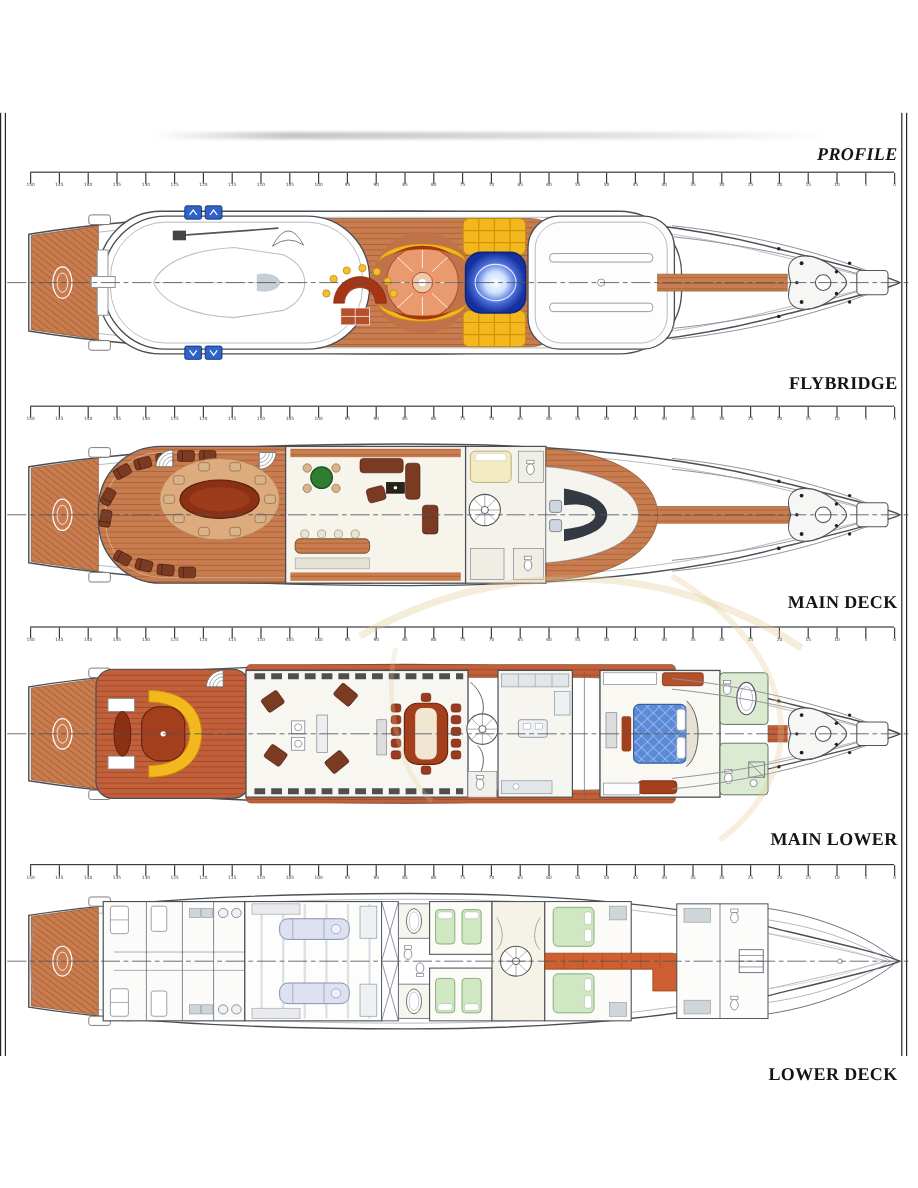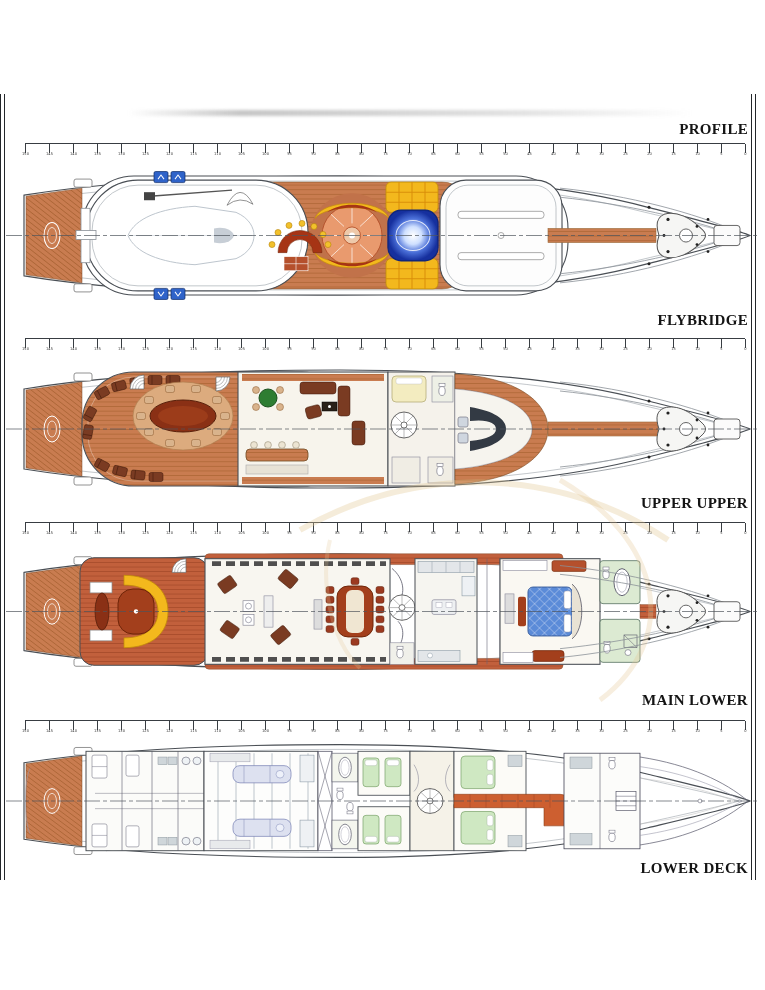--- a/index.html
+++ b/index.html
@@ -7,25 +7,25 @@
           font-family:"Liberation Serif",serif;}
   .pageborder{position:absolute;top:94px;height:786px;width:3px;
               border-left:1.5px solid #23262a;border-right:1.2px solid #23262a;}
   #borderL{left:0;}
   #borderR{left:751px;}
   .smudge{position:absolute;left:128px;top:110px;width:565px;height:6px;
           background:linear-gradient(90deg,rgba(160,160,160,0),rgba(150,150,150,.55) 20%,rgba(160,160,160,.3) 70%,rgba(160,160,160,0));
           filter:blur(1.5px);}
   .decklabel{position:absolute;right:17px;font:700 15px "Liberation Serif",serif;
              color:var(--ink,#141414);letter-spacing:.3px;white-space:nowrap;}
-  #lbl-profile{top:121px;}
+  #lbl-profile{top:121px;font-style:italic;}
   #lbl-flybridge{top:312px;}
   #lbl-upper-deck{top:495px;}
   #lbl-main-deck{top:692px;}
-  #lbl-lower-deck{top:860px;}
+  #lbl-lower-deck{top:888px;}
   .ruler{position:absolute;left:25px;width:720px;height:15px;border-top:1.4px solid #383d42;}
   #ruler1{top:143px;} #ruler2{top:338px;} #ruler3{top:522px;} #ruler4{top:720px;}
   .tick{position:absolute;top:0;width:1px;height:9px;background:#383d42;}
   .tick i{position:absolute;top:8px;left:-8px;width:17px;text-align:center;font-style:normal;
           font:400 8px "DejaVu Sans",sans-serif;color:#3c3c3c;transform:scale(.45);transform-origin:50% 0;}
   .deck{position:absolute;left:0;}
   #deck1{top:167px;} #deck2{top:361px;} #deck3{top:545px;} #deck4{top:736px;}
   .o{fill:#ffffff;stroke:var(--line,#4a4f55);stroke-width:1.2;}
   .i{fill:none;stroke:var(--line-light,#9aa1a8);stroke-width:.6;}
   .cl{stroke:#4e545c;stroke-width:.7;stroke-dasharray:16 3 4 3;}
@@ -150,21 +150,21 @@
         </g>
     </defs>
   </svg>
 
   <div class="pageborder" id="borderL"></div>
   <div class="pageborder" id="borderR"></div>
   <div class="smudge"></div>
 
   <div class="decklabel" id="lbl-profile">PROFILE</div>
   <div class="decklabel" id="lbl-flybridge">FLYBRIDGE</div>
-  <div class="decklabel" id="lbl-upper-deck">UPPER UPPER</div>
+  <div class="decklabel" id="lbl-upper-deck">MAIN DECK</div>
   <div class="decklabel" id="lbl-main-deck">MAIN LOWER</div>
   <div class="decklabel" id="lbl-lower-deck">LOWER DECK</div>
 
   <div class="ruler" id="ruler1">
       <span class="tick" style="left: 0%;">
         <i>150</i>
       </span>
       <span class="tick" style="left: 3.33333%;">
         <i>145</i>
       </span>

